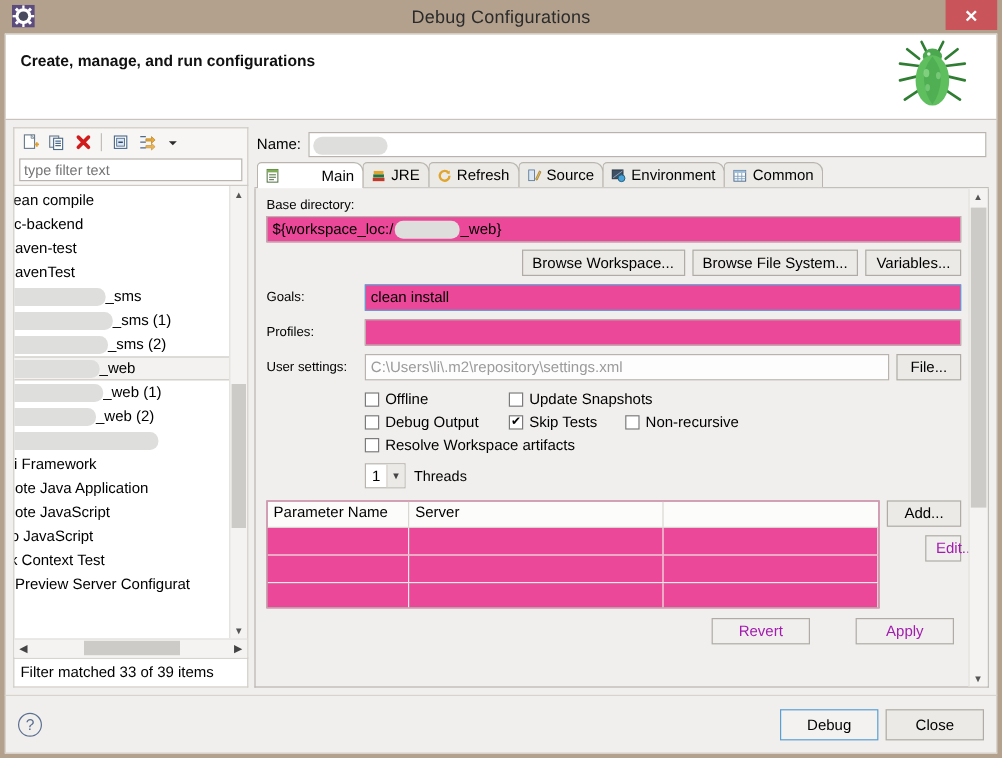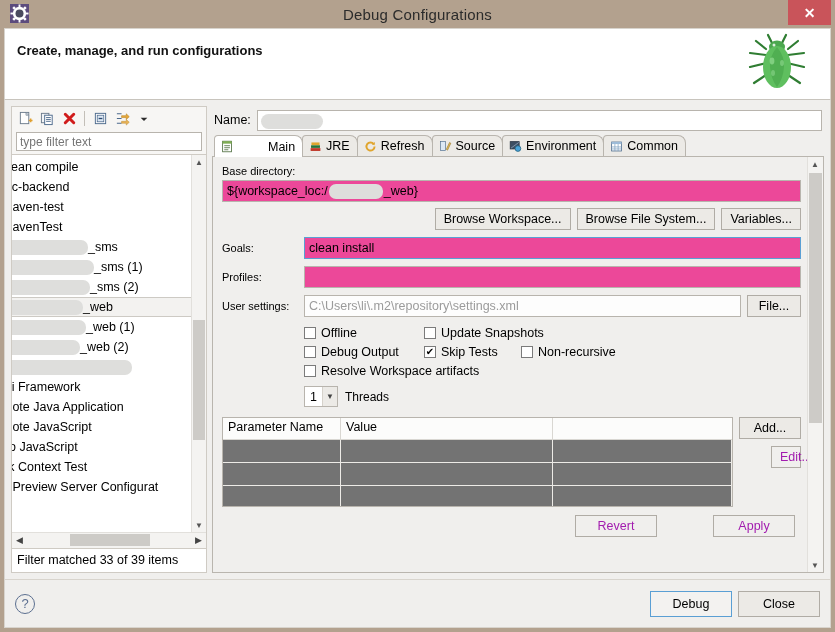--- a/index.html
+++ b/index.html
@@ -377,21 +377,21 @@
     border-left: 1px solid #d6d2cb;
   }
 
   
   #param-area {
     display: flex; gap: 6px; margin-top: 10px;
   }
   #param-table {
     flex: 1 1 auto;
     border: 1px solid #b8b4ad;
-    background: #737373;
+    background: #ec4899;
     height: 90px;
     box-sizing: border-box;
     overflow: hidden;
   }
   #param-head {
     display: flex; height: 21px;
     border-bottom: 1px solid #d9d7d2;
     background: #fcfcfb;
     font-size: 12.5px;
   }
@@ -402,21 +402,21 @@
     height: 100%;
   }
   .c1 { width: 118px; }
   .c2 { width: 212px; }
   .c3 { flex: 1 1 auto; border-right: none; }
   .param-row { display: flex; height: 22px; border-bottom: 1px solid #edebe7; }
   .param-row .param-col { border-right: 1px solid #edebe7; }
   #param-buttons { display: flex; flex-direction: column; gap: 7px; width: 62px; }
 
   #apply-row {
-    display: flex; justify-content: flex-end; gap: 24px;
+    display: flex; justify-content: flex-end; gap: 6px;
     padding: 8px 6px 6px 0;
   }
 
   
   #bottombar {
     flex: 0 0 48px;
     background: #f0efed;
     border: 1px solid #d8d4cd;
     border-top: none;
     position: relative;
@@ -740,21 +740,21 @@
                 <span class="arrow">▼</span>
               </div>
               <span>Threads</span>
             </div>
           </div>
 
           <div id="param-area">
             <div id="param-table">
               <div id="param-head">
                 <div class="param-col c1">Parameter Name</div>
-                <div class="param-col c2">Value</div>
+                <div class="param-col c2">Server</div>
                 <div class="param-col c3"></div>
               </div>
               <div id="param-body">
                   <div class="param-row">
                     <div class="param-col c1"></div>
                     <div class="param-col c2"></div>
                     <div class="param-col c3"></div>
                   </div>
                   <div class="param-row">
                     <div class="param-col c1"></div>

